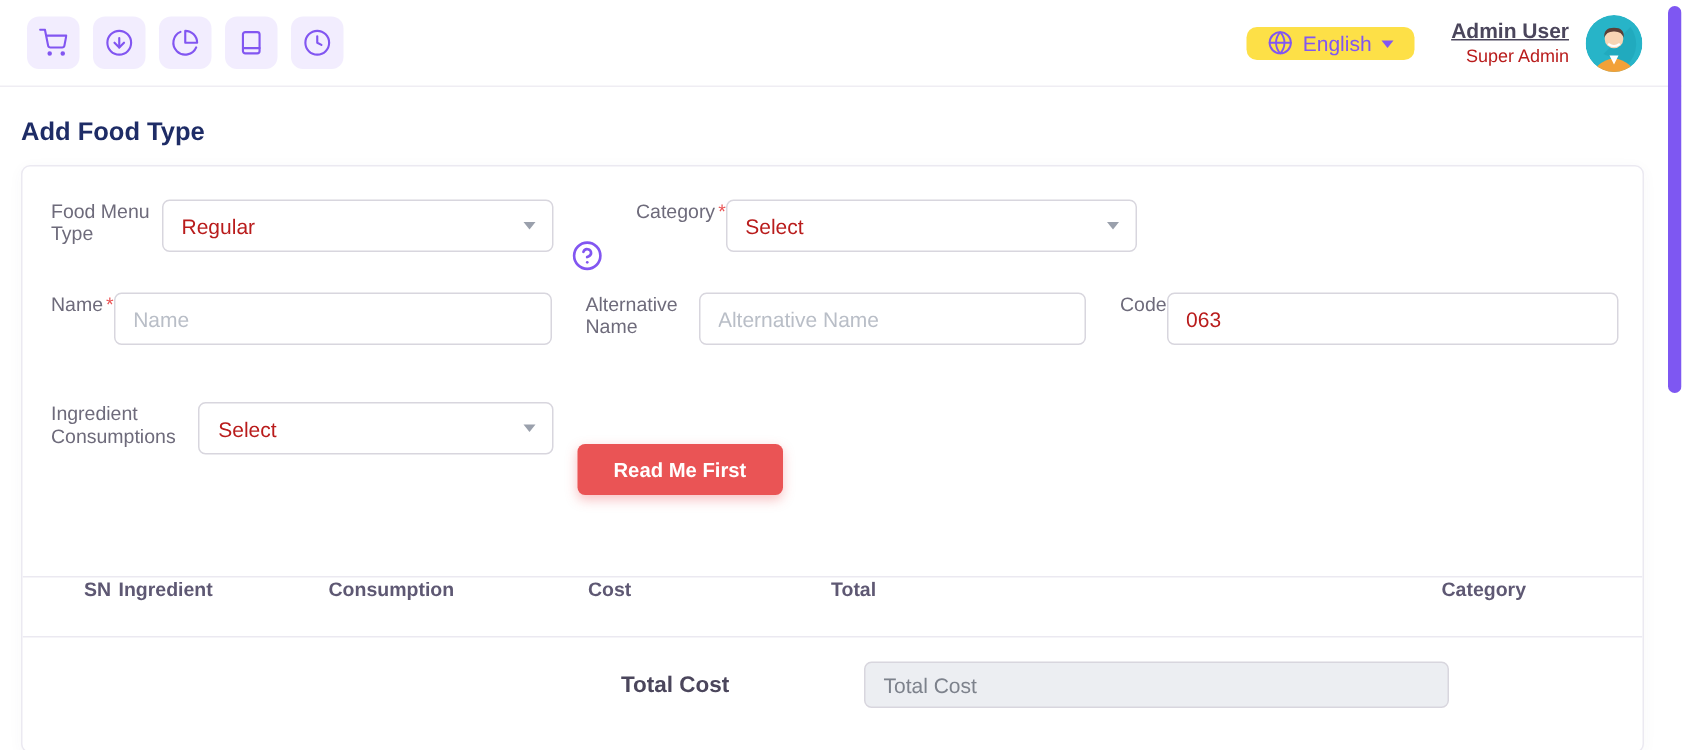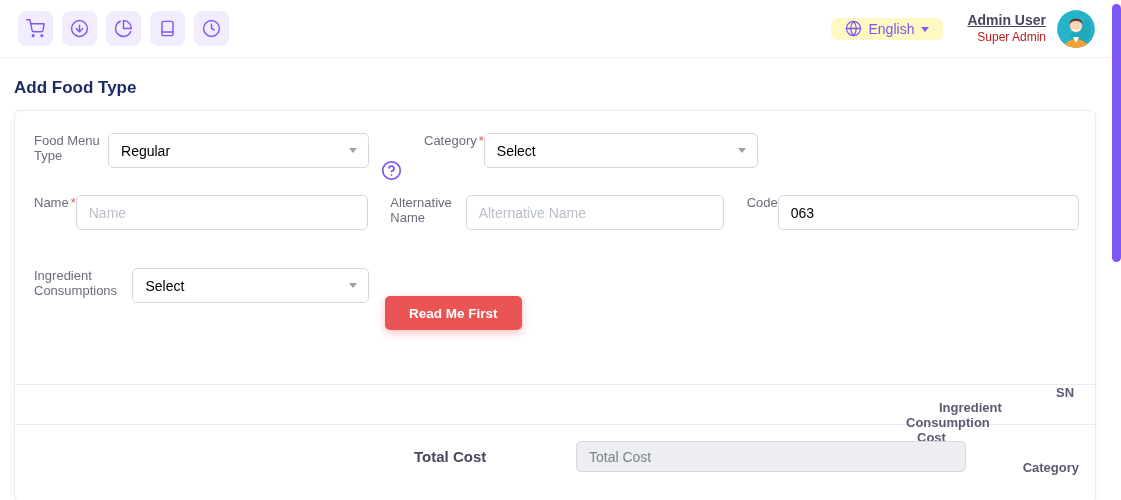--- a/index.html
+++ b/index.html
@@ -27,21 +27,21 @@
     border: none;
     border-radius: 8px;
     display: flex; align-items: center; justify-content: center;
     cursor: pointer;
   }
   .icon-btn svg { stroke: #8256f1; }
   .topbar-spacer { flex: 1; }
 
   .lang-btn {
     height: 22px;
-    background: #fef9c3;
+    background: #fde047;
     border: none;
     border-radius: 7px;
     display: flex; align-items: center; gap: 7px;
     padding: 0 14px;
     color: #8256f1;
     font-size: 14px;
     cursor: pointer;
     margin-right: 24px;
   }
   .lang-caret {
@@ -97,21 +97,21 @@
     margin-bottom: 6px;
   }
   .req { color: #ea5455; margin-left: 2px; }
 
   .select-box, .text-input {
     height: 35px;
     border: 1px solid #d8d6de;
     border-radius: 5px;
     background: #fff;
     font-size: 14px;
-    color: #000000;
+    color: #b91c1c;
     display: flex; align-items: center;
     padding: 0 12px;
     width: 100%;
     position: relative;
     cursor: pointer;
   }
   .text-input { cursor: text; }
   .text-input::placeholder { color: #b9bec7; }
   .select-caret {
     position: absolute;
@@ -139,29 +139,28 @@
     font-size: 13.5px;
     font-weight: bold;
     cursor: pointer;
     box-shadow: 0 3px 8px rgba(234,84,85,.35);
   }
 
   
   .ing-table { margin-top: 54px; margin-left: -19px; margin-right: -16px; }
   .thead-row {
     display: flex;
-    align-items: flex-end;
+    align-items: flex-start;
     border-top: 1px solid #ebe9f1;
     border-bottom: 1px solid #ebe9f1;
     height: 41px;
     font-size: 13px;
     font-weight: bold;
     color: #5e5873;
     padding: 0 16px 0 19px;
-    flex-direction: column;
   }
   .th-sn   { width: 45px; padding-left: 22px; }
   .th-ing  { width: 140px; }
   .th-con  { width: 173px; }
   .th-cost { width: 162px; }
   .th-tot  { width: 407px; }
   .th-act  { flex: 1; }
 
   .tfoot-row {
     display: flex;

